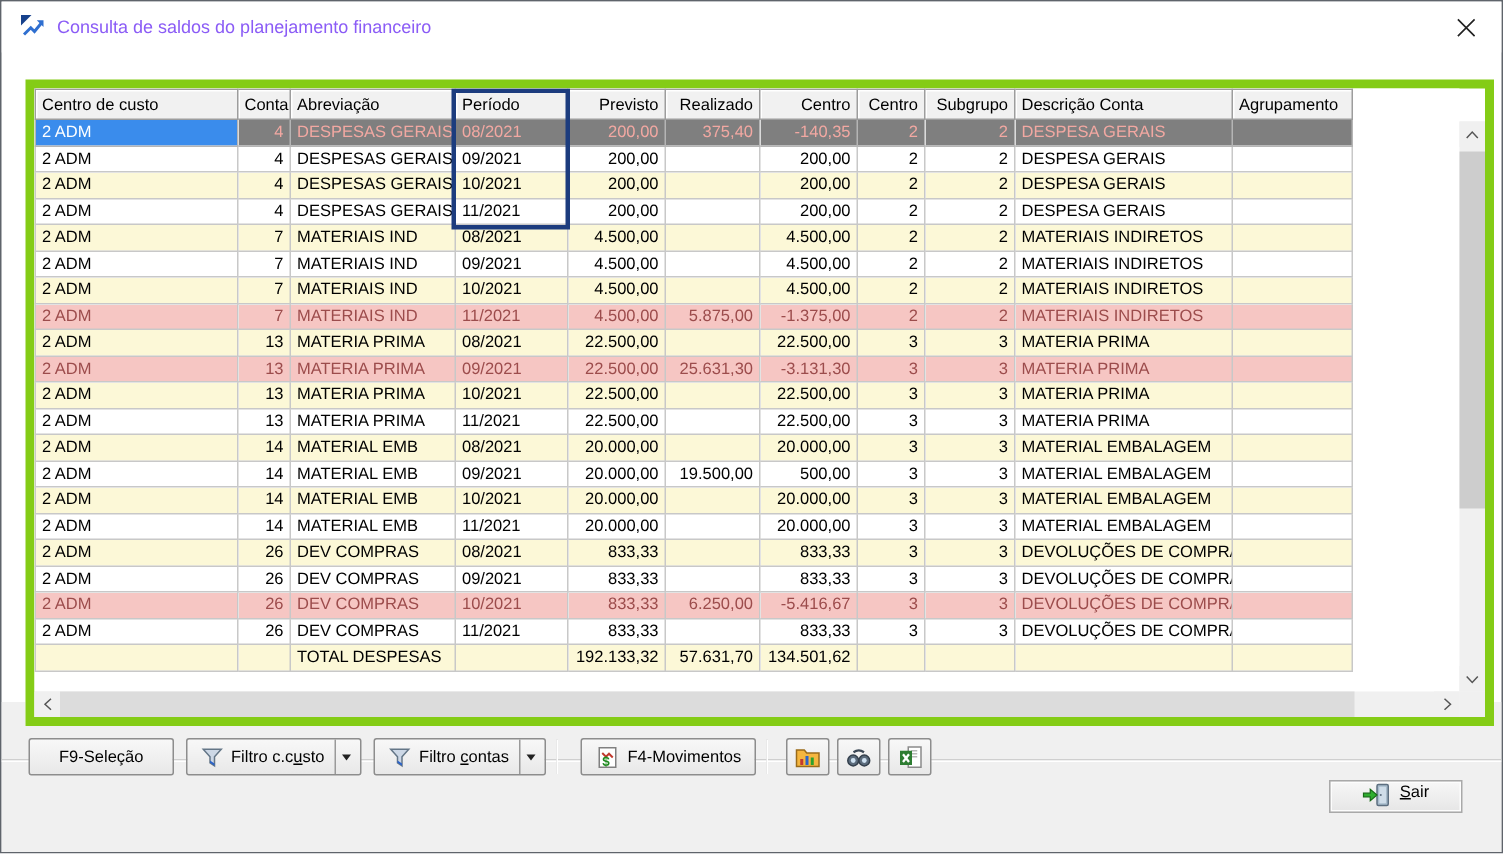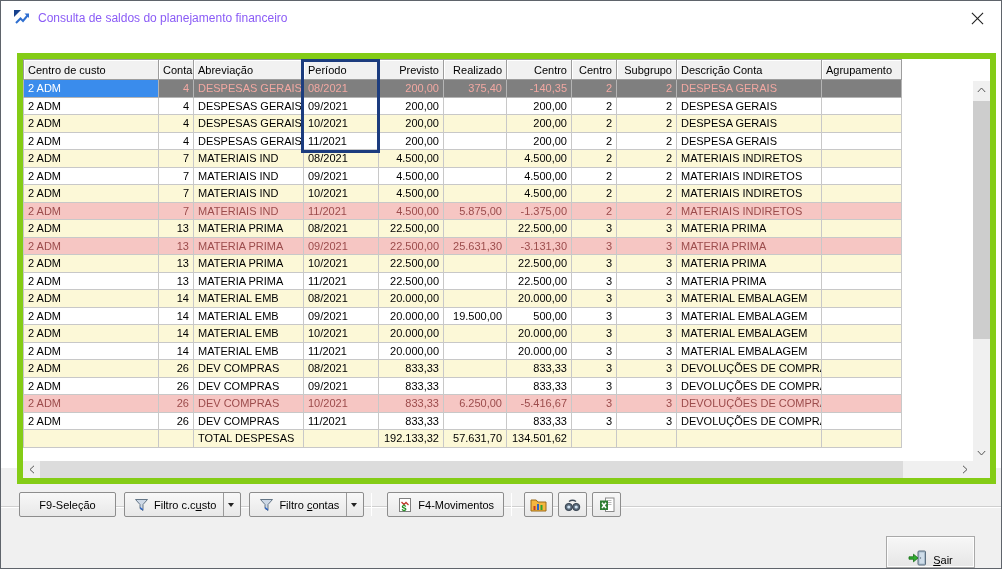--- a/index.html
+++ b/index.html
@@ -46,21 +46,21 @@
   .tb-btn .ic{display:inline-flex;margin-right:5px;}
   .tb-btn.plain{min-width:97px;justify-content:center;}
   .tb-btn.icon-only{width:29px;padding:0;justify-content:center;}
   .tb-btn .ic-solo{display:inline-flex;margin:0;}
   .dd-split{display:inline-flex;align-items:center;justify-content:center;align-self:stretch;border-left:1px solid #9a9a9a;margin-left:7px;padding-left:6px;width:8px;}
   .caret{width:0;height:0;border-left:3.5px solid transparent;border-right:3.5px solid transparent;border-top:4px solid #222;}
   .tb-sep{width:1px;height:23px;background:#b3b3b3;border-right:1px solid #fff;margin:0 7px;}
   .gap8{margin-left:8px;} .gap5{margin-left:5px;}
 
   
-  .sair-btn{position:absolute;right:26px;top:519px;width:89px;height:32px;border:1px solid #a9a9a9;background:linear-gradient(#f7f7f7,#e6e6e6);font-size:11px;display:flex;align-items:flex-end;justify-content:center;cursor:pointer;box-shadow:inset 0 0 0 1px #fdfdfd;margin-top:16px;}
+  .sair-btn{position:absolute;right:26px;top:519px;width:89px;height:22px;border:1px solid #a9a9a9;background:linear-gradient(#f7f7f7,#e6e6e6);font-size:11px;display:flex;align-items:flex-start;justify-content:center;cursor:pointer;box-shadow:inset 0 0 0 1px #fdfdfd;}
   .sair-btn .ic{display:inline-flex;margin-right:6px;}
   u{text-decoration:underline;}
 </style>
 </head>
 <body>
 
 <div class="window">
   <div class="titlebar">
     <span class="app-icon" id="app-icon">
         <svg width="16" height="16" viewBox="0 0 16 16">

